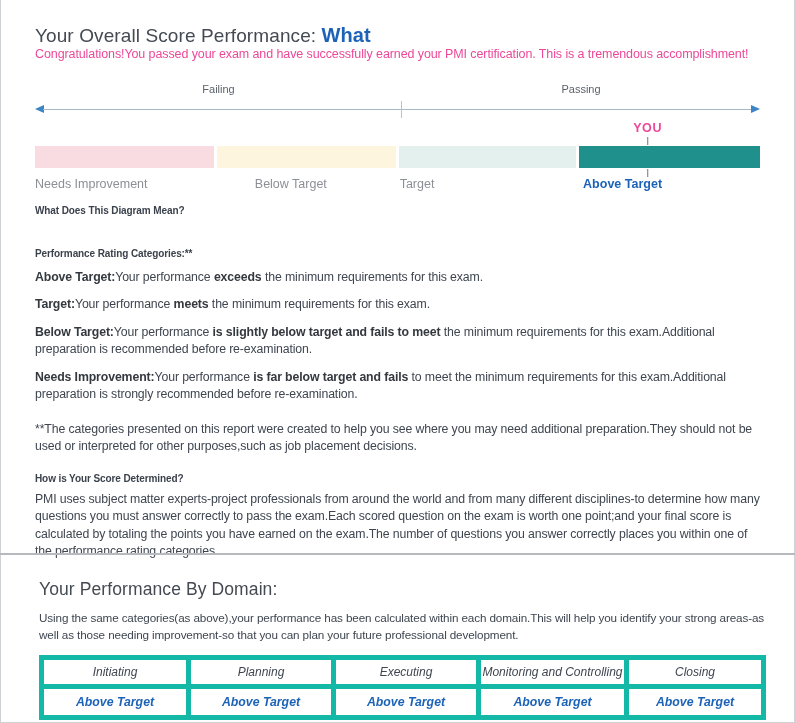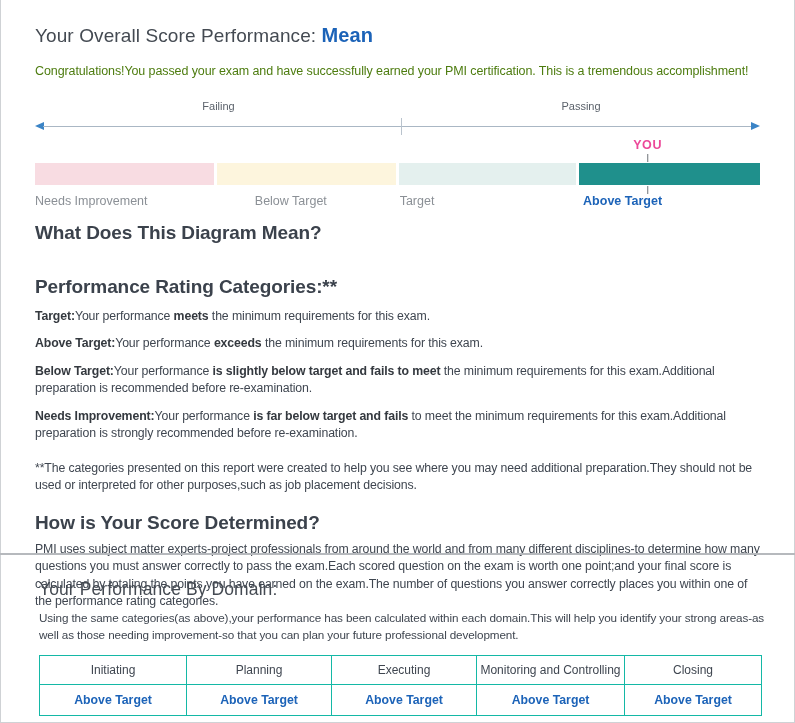--- a/index.html
+++ b/index.html
@@ -51,22 +51,21 @@
     margin-top: 6px;
   }
   .main-title .verdict {
     font-weight: bold;
     color: #1c63b8;
     font-size: 20px;
   }
 
   .congrats {
     font-size: 12.5px;
-    color: #4d7c0f;
-    margin-top: 17px;
+    color: #ec4899;
     letter-spacing: -0.1px;
   }
 
   
   .scale {
     position: relative;
     margin-top: 22px;
     width: 725px;
     height: 105px;
   }
@@ -162,21 +161,21 @@
     color: #8b9096;
     padding-top: 4px;
   }
   .cat-label.highlight {
     color: #1c63b8;
     font-weight: bold;
   }
 
   
   .h2 {
-    font-size: 19px;
+    font-size: 10px;
     font-weight: bold;
     color: #3b424c;
     margin-top: 17px;
     letter-spacing: -0.1px;
   }
   .h2.tight { margin-top: 32px; }
 
   .body-text {
     font-size: 12.3px;
     color: #3f4650;
@@ -223,24 +222,25 @@
     max-width: 730px;
   }
 
   .domain-table {
     margin-top: 11px;
     width: 722px;
     border-collapse: collapse;
     table-layout: fixed;
   }
   .domain-table td {
-    border: 1px solid #14b8a6;
+    border: 5px solid #14b8a6;
     height: 29px;
     text-align: center;
     vertical-align: middle;
+    font-style: italic;
   }
   .domain-table .th-cell {
     font-size: 12px;
     color: #3f4650;
     font-weight: 400;
   }
   .domain-table .val-cell {
     font-size: 12.3px;
     color: #1c63b8;
     font-weight: bold;
@@ -251,21 +251,21 @@
 <body>
 
 <div class="page">
 
   <div class="frame-left"></div>
   <div class="frame-right"></div>
   <div class="frame-bottom"></div>
 
   <div class="section-one">
 
-    <div class="main-title"><span>Your Overall Score Performance: </span><span class="verdict">Mean</span></div>
+    <div class="main-title"><span>Your Overall Score Performance: </span><span class="verdict">What</span></div>
 
     <div class="congrats">Congratulations!You passed your exam and have successfully earned your PMI certification. This is a tremendous accomplishment!</div>
 
     <div class="scale">
 
       <div class="scale-label failing">Failing</div>
       <div class="scale-label passing">Passing</div>
 
       <div class="axis">
         <div class="arrow-left"></div>
@@ -291,22 +291,22 @@
           <div class="cat-label" style="position: absolute; left: 50.3%;">Target</div>
           <div class="cat-label highlight" style="position: absolute; left: 75.6%;">Above Target</div>
         </div>
     </div>
 
     <div class="h2">What Does This Diagram Mean?</div>
 
     <div class="h2 tight">Performance Rating Categories:**</div>
 
     <div id="definitions">
+        <div class="body-text bulletish"><b>Above Target:</b>Your performance <b>exceeds</b> the minimum requirements for this exam.</div>
         <div class="body-text bulletish"><b>Target:</b>Your performance <b>meets</b> the minimum requirements for this exam.</div>
-        <div class="body-text bulletish"><b>Above Target:</b>Your performance <b>exceeds</b> the minimum requirements for this exam.</div>
         <div class="body-text bulletish"><b>Below Target:</b>Your performance <b>is slightly below target and fails to meet</b> the minimum requirements for this exam.Additional preparation is recommended before re-examination.</div>
         <div class="body-text bulletish"><b>Needs Improvement:</b>Your performance <b>is far below target and fails</b> to meet the minimum requirements for this exam.Additional preparation is strongly recommended before re-examination.</div>
       </div>
 
     <div class="body-text note">**The categories presented on this report were created to help you see where you may need additional preparation.They should not be used or interpreted for other purposes,such as job placement decisions.</div>
 
     <div class="h2">How is Your Score Determined?</div>
     <div class="body-text">PMI uses subject matter experts-project professionals from around the world and from many different disciplines-to determine how many questions you must answer correctly to pass the exam.Each scored question on the exam is worth one point;and your final score is calculated by totaling the points you have earned on the exam.The number of questions you answer correctly places you within one of the performance rating categories.</div>
   </div>
 

